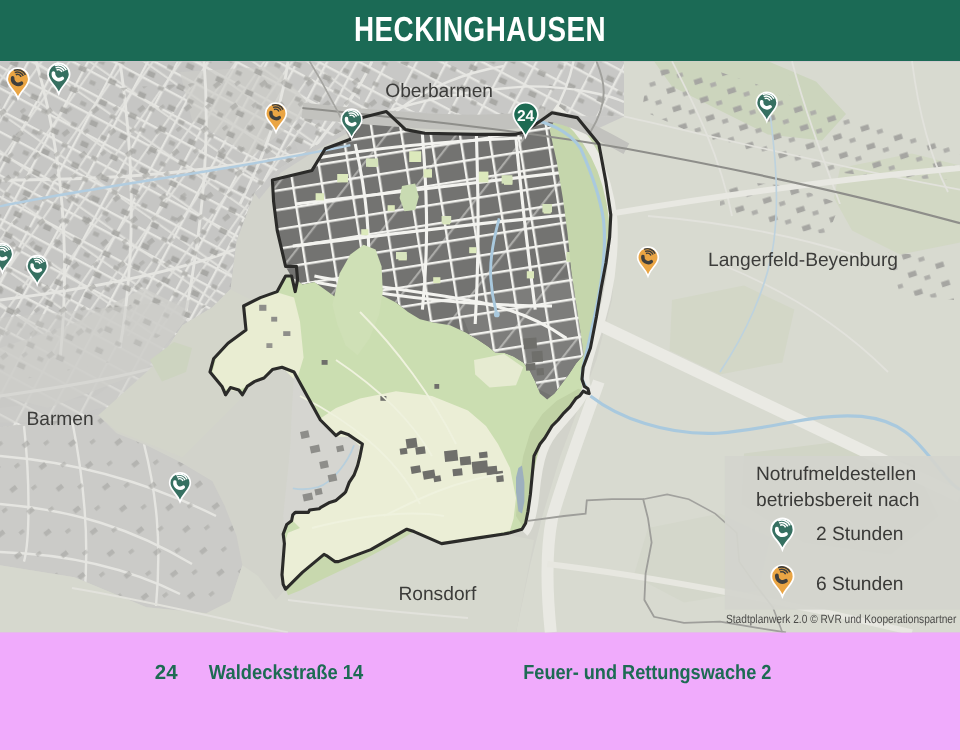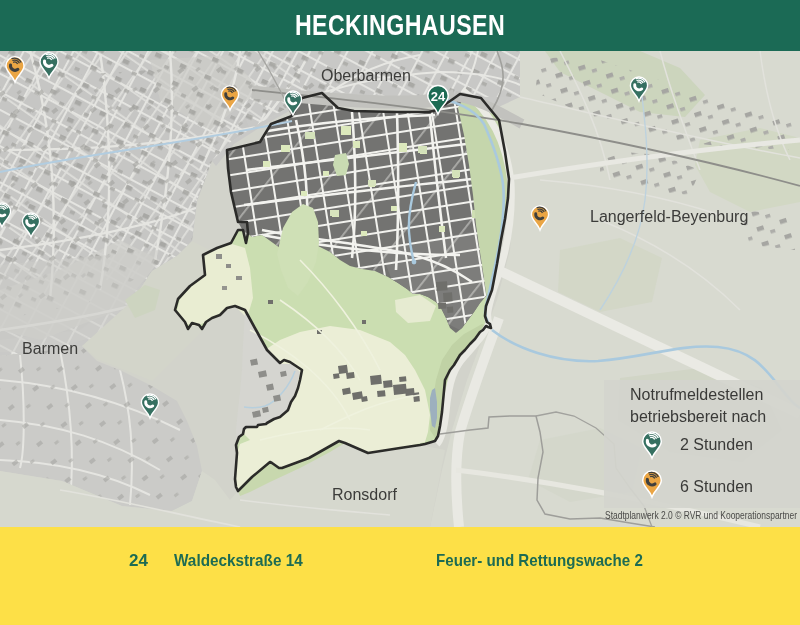--- a/index.html
+++ b/index.html
@@ -1,16 +1,16 @@
 <!DOCTYPE html>
 <html><head>
 <meta charset="utf-8">
 <style>
 html,body{margin:0;padding:0;}
-#stage{position:relative;width:800px;height:625px;overflow:hidden;background:#fde047;font-family:"Liberation Sans",sans-serif;}
+#stage{position:relative;width:800px;height:625px;overflow:hidden;background:#f0abfc;font-family:"Liberation Sans",sans-serif;}
 #hdr{position:absolute;left:0;top:0;width:800px;height:51px;background:#1b6a55;}
 #hdr .t{position:absolute;left:0;top:0;width:800px;text-align:center;color:#ffffff;font-size:29px;font-weight:bold;letter-spacing:0.5px;line-height:50px;transform:scaleX(0.80);transform-origin:400px 0;}
 #mapwrap{position:absolute;left:0;top:51px;width:800px;height:476px;}
 #foot span{position:absolute;font-size:17px;font-weight:bold;color:#1d6b53;white-space:nowrap;}
 </style>
 </head>
 <body>
 <div id="stage">
 
 <div id="hdr">

